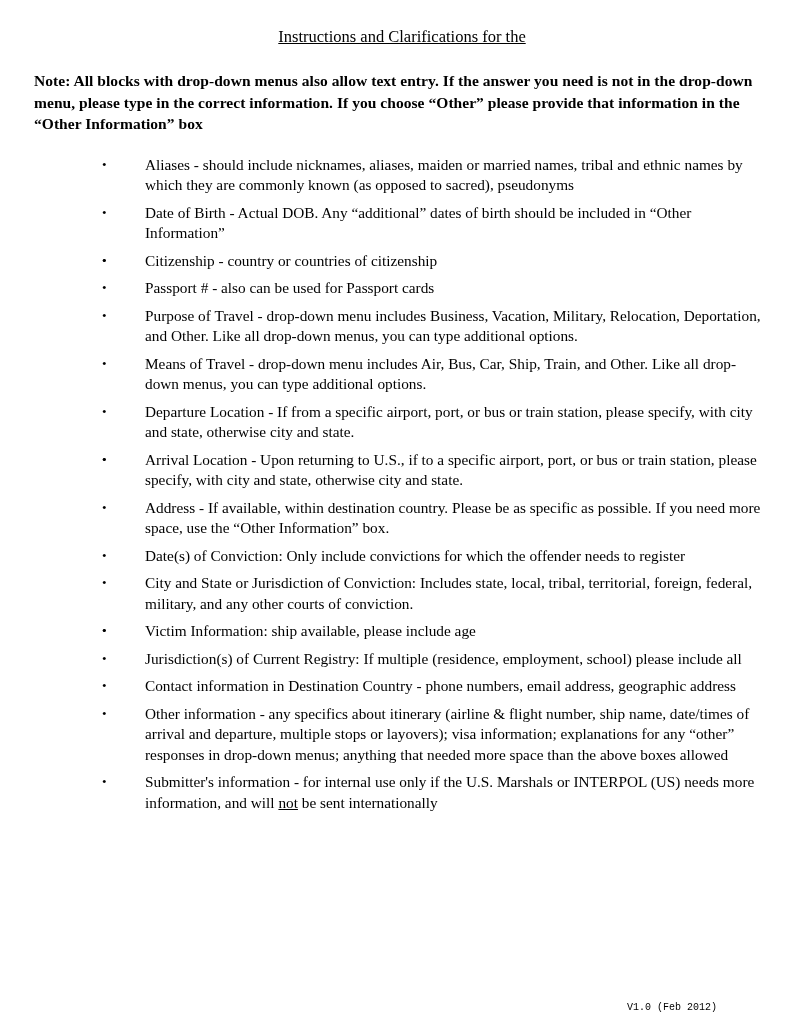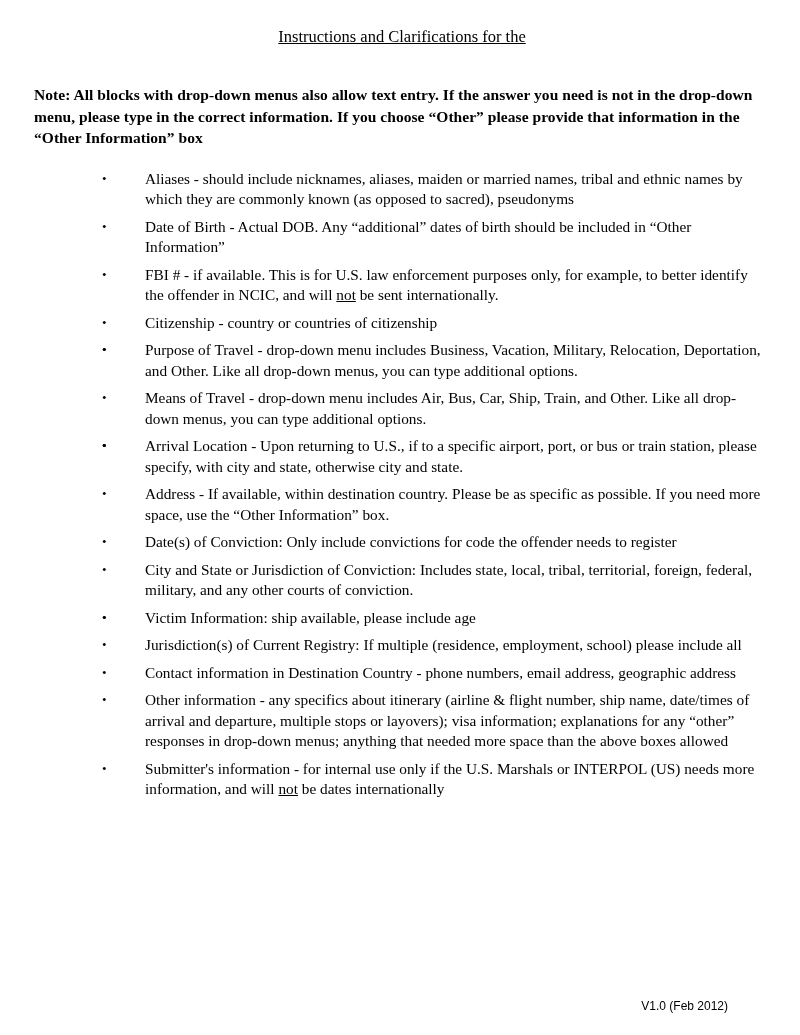--- a/index.html
+++ b/index.html
@@ -29,21 +29,21 @@
     font-size: 16.5px;
     line-height: 22px;
     text-decoration: underline;
     display: inline-block;
   }
   .title-line-wrap {
     display: block;
     text-align: center;
   }
   .note {
-    margin-top: 36px;
+    margin-top: 22px;
     font-weight: bold;
     font-size: 15.5px;
     line-height: 21.5px;
     text-align: left;
     letter-spacing: 0.05px;
   }
   ul.bullets {
     list-style: none;
     margin: 0;
     padding: 0;
@@ -66,66 +66,66 @@
     margin-top: 19px;
   }
   .group.first {
     margin-top: 20px;
   }
   .u {
     text-decoration: underline;
   }
   .version {
     position: absolute;
-    right: 72px;
+    right: 83px;
     bottom: 22px;
-    font-size: 12px;
-    font-family: Liberation Sans, sans-serif;
+    font-size: 10px;
+    font-family: Liberation Mono, monospace;
   }
 </style>
 </head>
 <body>
 
 <div class="page">
 
   <div class="title-block">
     <div class="title-line-wrap"><span class="title-line">Instructions and Clarifications for the</span></div>
   </div>
 
   <div class="note">Note:  All blocks with drop-down menus also allow text entry.  If the answer you need is not in the drop-down menu, please type in the correct information.  If you choose “Other” please provide that information in the “Other Information” box</div>
 
   <div id="groups-container">
       <ul class="bullets group first">
         <li class="bullet"><span class="dot">•</span><span><span>Aliases  - should include nicknames, aliases, maiden or married names, tribal and ethnic names by which they are commonly known (as opposed to sacred), pseudonyms</span></span></li>
         <li class="bullet"><span class="dot">•</span><span><span>Date of Birth  - Actual DOB.  Any “additional” dates of birth should be included in “Other Information”</span></span></li>
-        <li class="bullet"><span class="dot">•</span><span><span>FBI # - if available.  This is for U.S. law enforcement purposes only, for example, to better identify the offender in NCIC, and will </span><span class="u">not</span><span> be sent internationally.</span></span></li>
+        <li class="bullet"><span class="dot">•</span></li>
         <li class="bullet"><span class="dot">•</span><span><span>Citizenship  - country or countries of citizenship</span></span></li>
-        <li class="bullet"><span class="dot">•</span></li>
+        <li class="bullet"><span class="dot">•</span><span><span>Passport # - also can be used for Passport cards</span></span></li>
       </ul>
       <ul class="bullets group">
         <li class="bullet"><span class="dot">•</span><span><span>Purpose of Travel  - drop-down menu includes Business, Vacation, Military, Relocation, Deportation, and Other.  Like all drop-down menus, you can type additional options.</span></span></li>
         <li class="bullet"><span class="dot">•</span><span><span>Means of Travel  - drop-down menu includes Air, Bus, Car, Ship, Train, and Other.  Like all drop-down menus, you can type additional options.</span></span></li>
-        <li class="bullet"><span class="dot">•</span></li>
+        <li class="bullet"><span class="dot">•</span><span><span>Departure Location  - If from a specific airport, port, or bus or train station, please specify, with city and state, otherwise city and state.</span></span></li>
         <li class="bullet"><span class="dot">•</span></li>
         <li class="bullet"><span class="dot">•</span><span><span>Arrival Location  - Upon returning to U.S., if to a specific airport, port, or bus or train station, please specify, with city and state, otherwise city and state.</span></span></li>
         <li class="bullet"><span class="dot">•</span><span><span>Address  - If available, within destination country.  Please be as specific as possible.  If you need more space, use the “Other Information” box.</span></span></li>
       </ul>
       <ul class="bullets group">
-        <li class="bullet"><span class="dot">•</span><span><span>Date(s) of Conviction: Only include convictions for code the offender needs to register</span></span></li>
+        <li class="bullet"><span class="dot">•</span><span><span>Date(s) of Conviction: Only include convictions for which the offender needs to register</span></span></li>
         <li class="bullet"><span class="dot">•</span><span><span>City and State or Jurisdiction of Conviction:  Includes state, local, tribal, territorial, foreign, federal, military, and any other courts of conviction.</span></span></li>
         <li class="bullet"><span class="dot">•</span></li>
         <li class="bullet"><span class="dot">•</span><span><span>Victim Information: ship available, please include age</span></span></li>
         <li class="bullet"><span class="dot">•</span><span><span>Jurisdiction(s) of Current Registry: If multiple (residence, employment, school) please include all</span></span></li>
       </ul>
       <ul class="bullets group">
         <li class="bullet"><span class="dot">•</span><span><span>Contact information in Destination Country  - phone numbers, email address, geographic address</span></span></li>
       </ul>
       <ul class="bullets group">
         <li class="bullet"><span class="dot">•</span><span><span>Other information  - any specifics about itinerary (airline &amp; flight number, ship name, date/times of arrival and departure, multiple stops or layovers); visa information; explanations for any “other” responses in drop-down menus; anything that needed more space than the above boxes allowed</span></span></li>
       </ul>
       <ul class="bullets group">
-        <li class="bullet"><span class="dot">•</span><span><span>Submitter's information  - for internal use only if the U.S. Marshals or INTERPOL (US) needs more information, and will </span><span class="u">not</span><span> be dates internationally</span></span></li>
+        <li class="bullet"><span class="dot">•</span><span><span>Submitter's information  - for internal use only if the U.S. Marshals or INTERPOL (US) needs more information, and will </span><span class="u">not</span><span> be sent internationally</span></span></li>
       </ul>
     </div>
 
   <div class="version">V1.0 (Feb 2012)</div>
 
 </div>
 
 </body></html>

